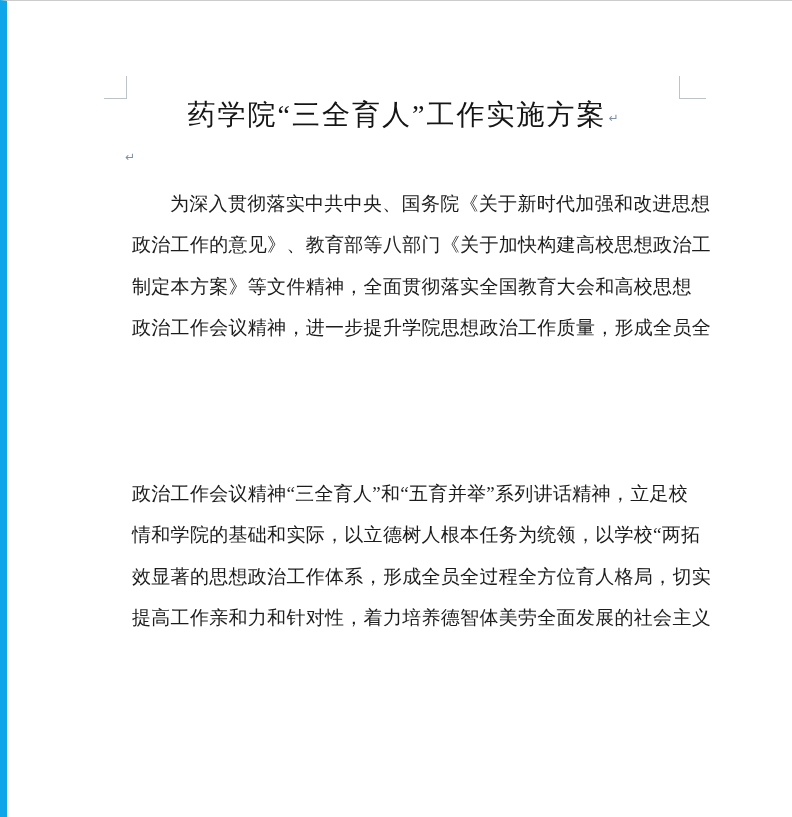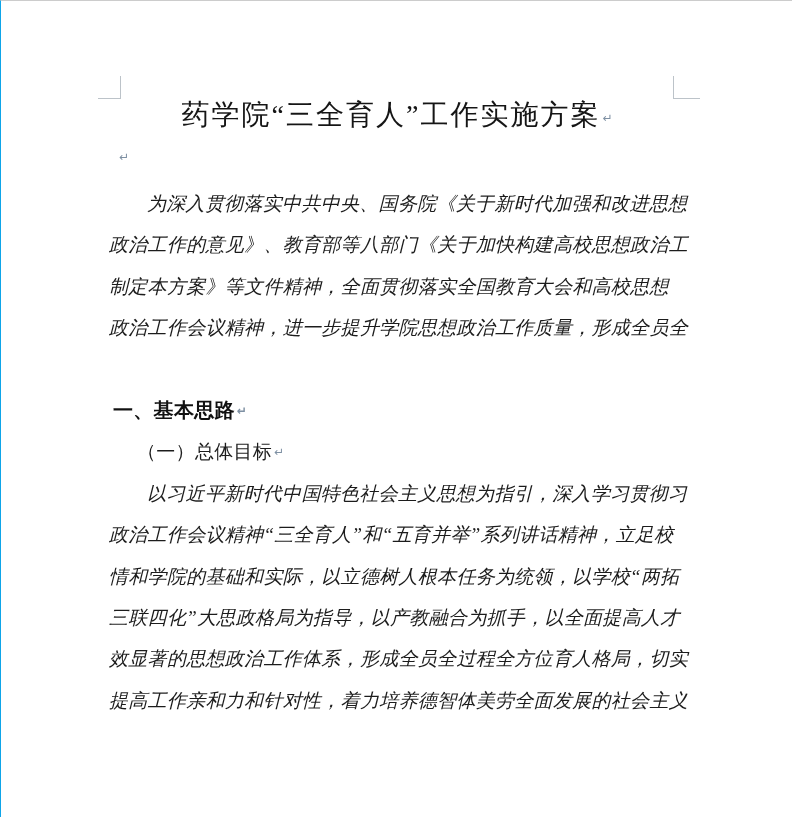--- a/index.html
+++ b/index.html
@@ -6,21 +6,21 @@
     margin: 0;
     padding: 0;
     background: #ffffff;
   }
   .page {
     position: relative;
     width: 792px;
     height: 817px;
     background: #ffffff;
     border-top: 1px solid #cccccc;
-    border-left: 1px solid #0ea5e9;
+    border-left: 7px solid #0ea5e9;
     overflow: hidden;
     box-sizing: border-box;
     font-family: "Liberation Serif", "DejaVu Serif", serif;
     color: #1c1c1c;
   }
   
   .bmark {
     position: absolute;
     width: 22px;
     height: 22px;
@@ -61,23 +61,22 @@
   }
   .empty-line {
     position: absolute;
     left: 116px;
     top: 146px;
     height: 20px;
     line-height: 20px;
   }
   .para {
     position: absolute;
-    left: 108px;
+    left: 125px;
     width: 600px;
-    font-style: italic;
   }
   .para .line,
   .heading-line,
   .subheading-line {
     height: 41.4px;
     line-height: 41.4px;
     font-size: 19px;
     white-space: nowrap;
     letter-spacing: 0.3px;
   }
@@ -117,30 +116,22 @@
     <span class="pmark">↵</span>
   </div>
 
   <div class="para" id="para-intro">
     <div class="line indent">为深入贯彻落实中共中央、国务院《关于新时代加强和改进思想</div>
     <div class="line">政治工作的意见》、教育部等八部门《关于加快构建高校思想政治工</div>
     <div class="line">制定本方案》等文件精神，全面贯彻落实全国教育大会和高校思想</div>
     <div class="line">政治工作会议精神，进一步提升学院思想政治工作质量，形成全员全</div>
   </div>
 
-  <div class="heading-line">
-    <span>一、基本思路</span><span class="pmark">↵</span>
-  </div>
 
-  <div class="subheading-line indent-paren">
-    <span>（一）总体目标</span><span class="pmark">↵</span>
-  </div>
 
   <div class="para" id="para-goal">
-    <div class="line indent">以习近平新时代中国特色社会主义思想为指引，深入学习贯彻习</div>
     <div class="line">政治工作会议精神“三全育人”和“五育并举”系列讲话精神，立足校</div>
     <div class="line">情和学院的基础和实际，以立德树人根本任务为统领，以学校“两拓</div>
-    <div class="line">三联四化”大思政格局为指导，以产教融合为抓手，以全面提高人才</div>
     <div class="line">效显著的思想政治工作体系，形成全员全过程全方位育人格局，切实</div>
     <div class="line">提高工作亲和力和针对性，着力培养德智体美劳全面发展的社会主义</div>
   </div>
 
 </div>
 
 </body></html>

